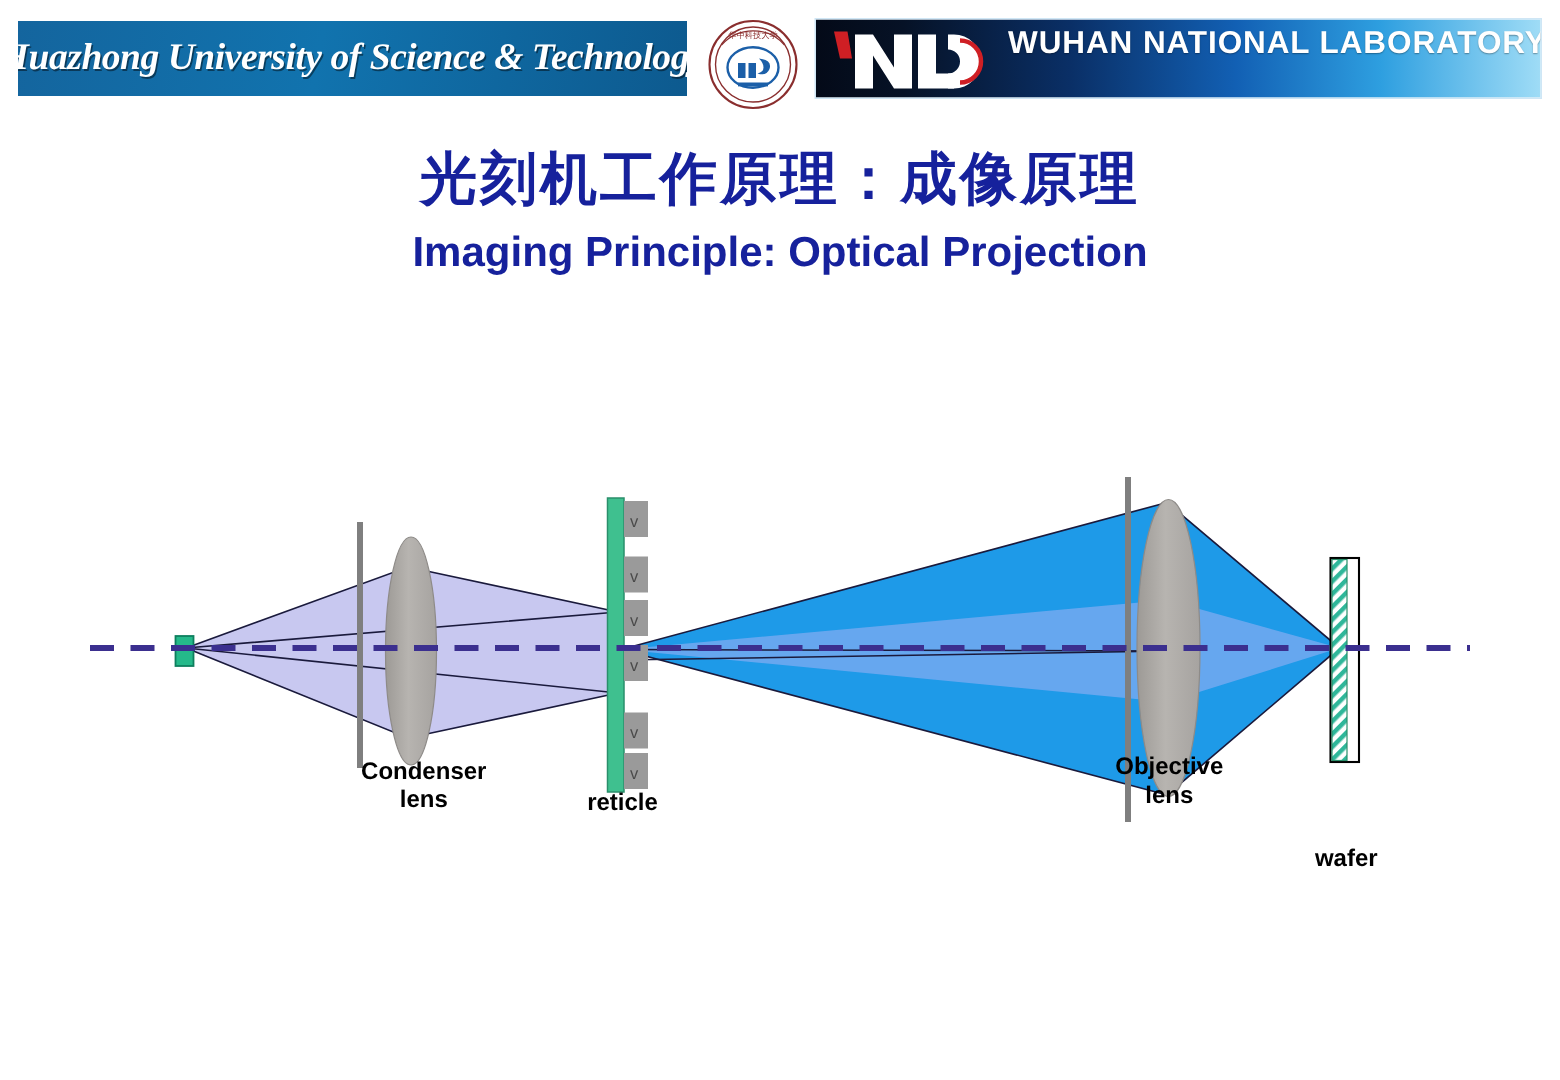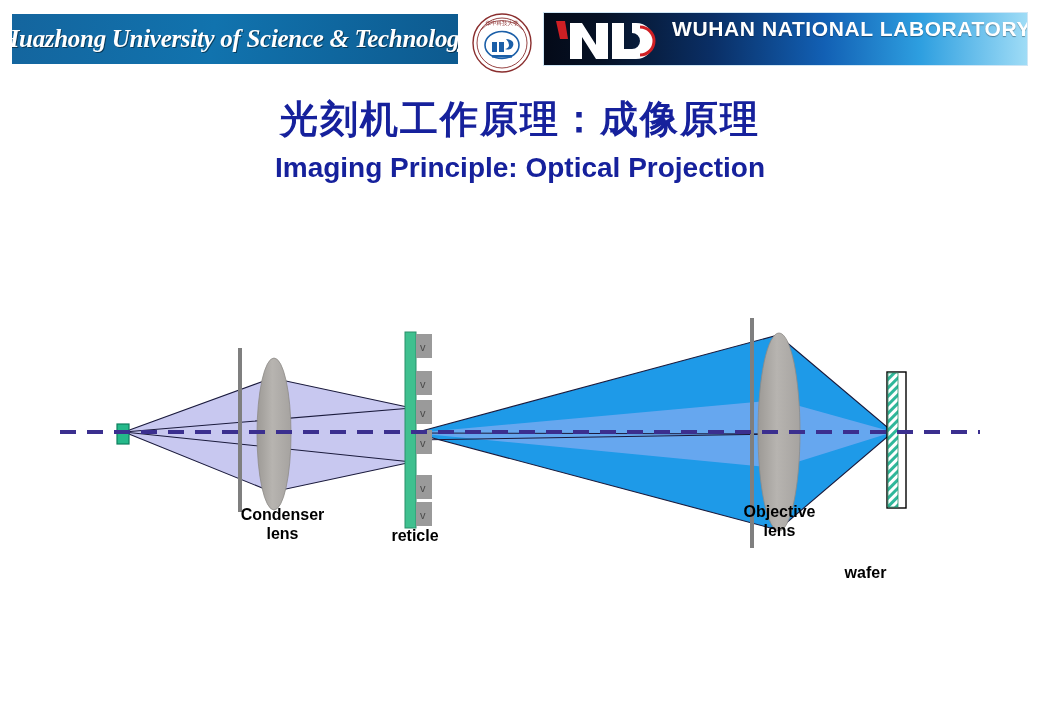--- a/index.html
+++ b/index.html
@@ -122,21 +122,21 @@
     font-size: 16px;
     line-height: 19px;
     text-align: center;
     white-space: pre-line;
   }
 
   #label-light-source { left: 70px;  top: 377px; width: 110px; }
   #label-condenser    { left: 210px; top: 275px; width: 145px; }
   #label-reticle      { left: 360px; top: 280px; width: 110px; margin-top: 16px; }
   #label-objective    { left: 712px; top: 272px; width: 135px; }
-  #label-wafer        { left: 808px; top: 333px; width: 115px; }
+  #label-wafer        { left: 840px; top: 333px; width: 115px; }
 </style>
 </head>
 <body>
 
 <div id="slide">
 
   <div id="header-band">
 
     <div class="hust-banner">
       <span class="hust-banner-text">Huazhong University of Science &amp; Technology</span>

